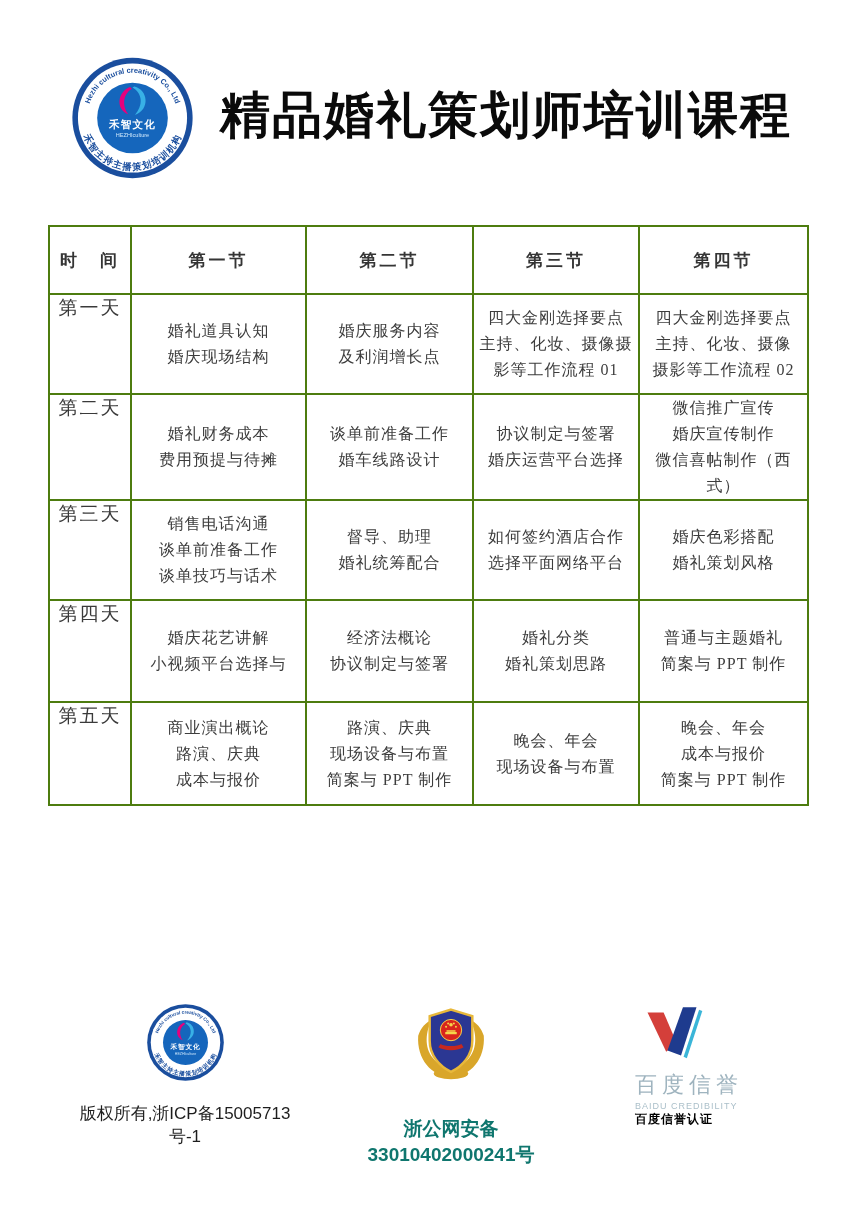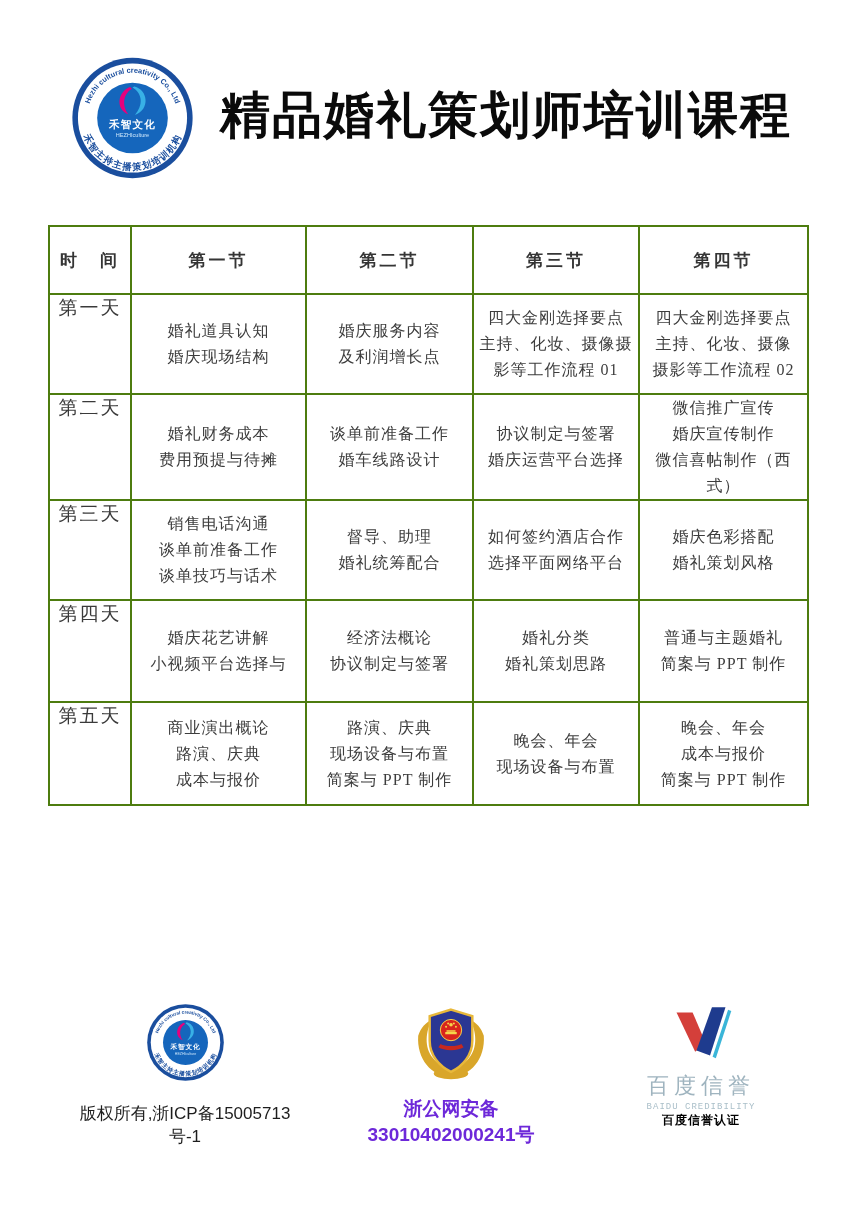--- a/index.html
+++ b/index.html
@@ -59,26 +59,26 @@
   .footer-left .caption {
     margin-top: 16px; font-family: "Liberation Sans", "DejaVu Sans", sans-serif;
     font-size: 17px; color: #1d1d1d; letter-spacing: 0px;
   }
   .footer-center {
     position: absolute; left: 345px; top: 1000px; width: 212px;
     text-align: center;
   }
   .footer-center .badge { width: 82px; height: 88px; }
   .footer-center .caption {
-    margin-top: 4px; font-family: "Liberation Sans", "DejaVu Sans", sans-serif;
-    font-size: 19px; font-weight: 700; color: #6d28d9;
+    margin-top: 24px; font-family: "Liberation Sans", "DejaVu Sans", sans-serif;
+    font-size: 19px; font-weight: 700; color: #0f766e;
   }
   .footer-right {
     position: absolute; left: 635px; top: 1004px; width: 132px;
-    text-align: center; font-family: Liberation Mono, monospace;
+    font-family: Liberation Sans, sans-serif;
   }
   .footer-right .v-logo { width: 74px; height: 58px; }
   .footer-right .brand {
     margin-top: 4px; font-size: 22px; letter-spacing: 5px; color: #9fb4bf;
   }
   .footer-right .brand-sub {
     margin-top: 1px; font-size: 9px; letter-spacing: 1px; color: #aabfc9;
   }
   .footer-right .caption {
     margin-top: 0; font-size: 12px; font-weight: 600; color: #000000;

